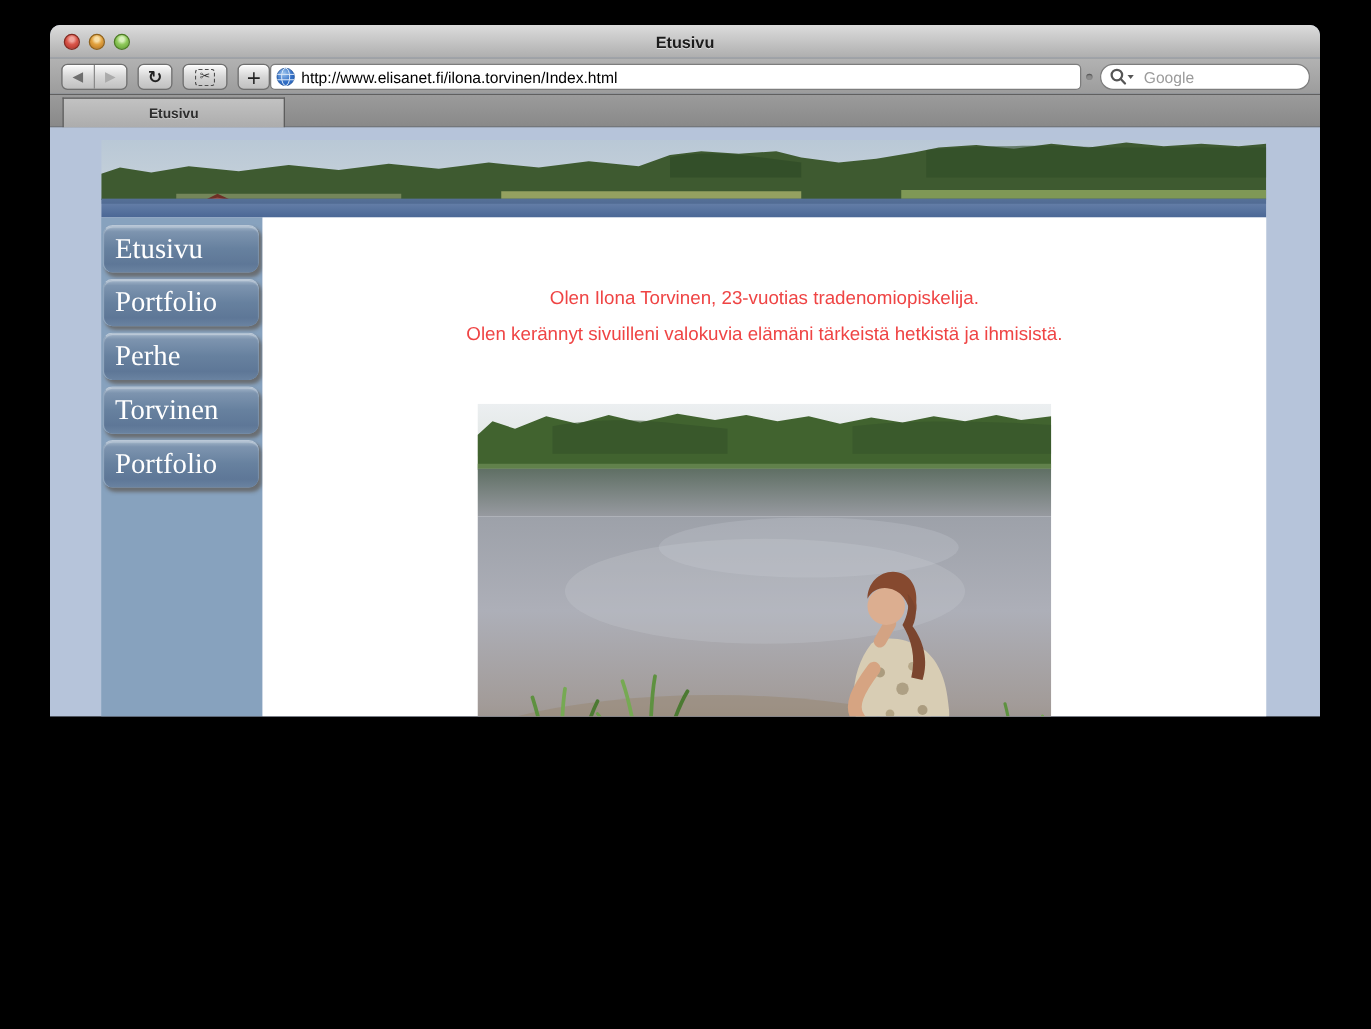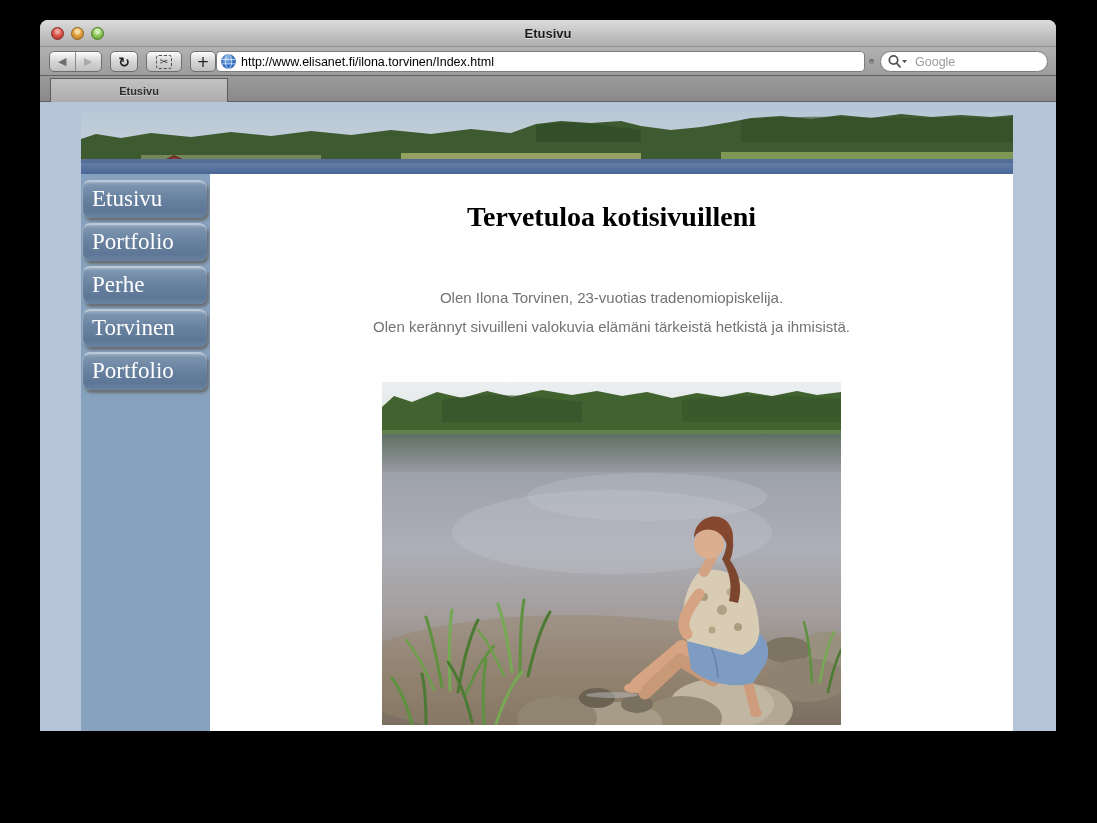--- a/index.html
+++ b/index.html
@@ -1,21 +1,21 @@
 <!DOCTYPE html>
 <html><head>
 <meta charset="utf-8">
 <style>
   html,body{margin:0;padding:0;background:#000;}
   *{box-sizing:border-box;}
   .stage{position:relative;width:1097px;height:823px;background:#000;overflow:hidden;
          font-family:"Liberation Sans",sans-serif;}
 
   
-  .window{position:absolute;left:40px;top:20px;width:1016px;height:711px;
+  .window{position:absolute;left:40px;top:20px;width:1016px;height:553px;
           border-radius:8px 8px 0 0;overflow:hidden;background:#b5c4da;
           box-shadow:0 10px 28px rgba(0,0,0,.65);text-decoration:underline;}
   .titlebar{position:relative;height:27px;
             background:linear-gradient(#dcdcdc,#c3c3c3 55%,#aeaeae);
             border-bottom:1px solid #8e8e8e;}
   .title{position:absolute;left:0;right:0;top:6px;text-align:center;
          font-size:13px;font-weight:700;color:#1c1c1c;text-shadow:0 1px 0 rgba(255,255,255,.55);}
   .lights{position:absolute;left:11px;top:7px;display:flex;gap:7px;}
   .light{width:13px;height:13px;border-radius:50%;cursor:default;}
   .light.red{background:radial-gradient(circle at 50% 32%,#f0a49c 0 18%,#d9564a 45%,#a92e24 100%);border:1px solid #832a21;}
@@ -64,21 +64,21 @@
   .banner{display:block;width:932px;height:62px;}
   .siterow{display:flex;width:932px;}
   .sidenav{width:129px;min-height:557px;background:#87a2be;padding-top:6px;}
   .navbtn{width:125px;height:38px;margin:0 2px 5px 1px;border-radius:8px;cursor:pointer;
           background:linear-gradient(180deg,#a2b5c9 0%,#7d94af 12%,#67819f 48%,#5e7797 82%,#6a83a1 100%);
           border-top:1px solid #bac8d7;border-left:1px solid #93a9c0;
           box-shadow:2px 3px 3px rgba(100,100,100,.85), inset 0 1px 1px rgba(255,255,255,.35);
           color:#fff;font:23px/36px "Liberation Serif",serif;padding-left:9px;}
   .content{flex:1;min-height:557px;background:#fff;}
   .content h1{margin:27px 0 0;text-align:center;font:700 28px "Liberation Serif",serif;color:#000;}
-  .content p{margin:0;text-align:center;font:15px "Liberation Sans",sans-serif;color:#737373;}
+  .content p{margin:0;text-align:center;font:15px "Liberation Sans",sans-serif;color:#ef4444;}
   .content p.p1{margin-top:56px;}
   .content p.p2{margin-top:12px;}
   .photo{display:block;width:459px;height:343px;margin:47px auto 0;}
 
   .statusbar{position:relative;height:18px;background:linear-gradient(#c7c7c3,#a3a39f);
              border-top:1px solid #7c7c78;box-shadow:inset 0 1px 0 #d8d8d4;}
   .grip{position:absolute;right:2px;bottom:2px;width:14px;height:13px;cursor:nwse-resize;
         background:repeating-linear-gradient(135deg,transparent 0 3px,rgba(255,255,255,.75) 3px 4px,rgba(80,80,80,.8) 4px 5px);}
 </style>
 </head>
@@ -179,21 +179,20 @@
 
           <div class="sidenav">
             <div class="navbtn">Etusivu</div>
             <div class="navbtn">Portfolio</div>
             <div class="navbtn">Perhe</div>
             <div class="navbtn">Torvinen</div>
             <div class="navbtn">Portfolio</div>
           </div>
 
           <div class="content">
-            <h1>Tervetuloa kotisivuilleni</h1>
             <p class="p1">Olen Ilona Torvinen, 23-vuotias tradenomiopiskelija.</p>
             <p class="p2">Olen kerännyt sivuilleni valokuvia elämäni tärkeistä hetkistä ja ihmisistä.</p>
 
             <svg class="photo" viewBox="0 0 459 343" preserveAspectRatio="none">
               <defs>
                 <linearGradient id="psky" x1="0" y1="0" x2="0" y2="1">
                   <stop offset="0%" stop-color="#eceff1"></stop>
                     <stop offset="100%" stop-color="#dfe5e2"></stop>
                 </linearGradient>
                 <linearGradient id="prefl" x1="0" y1="0" x2="0" y2="1">

